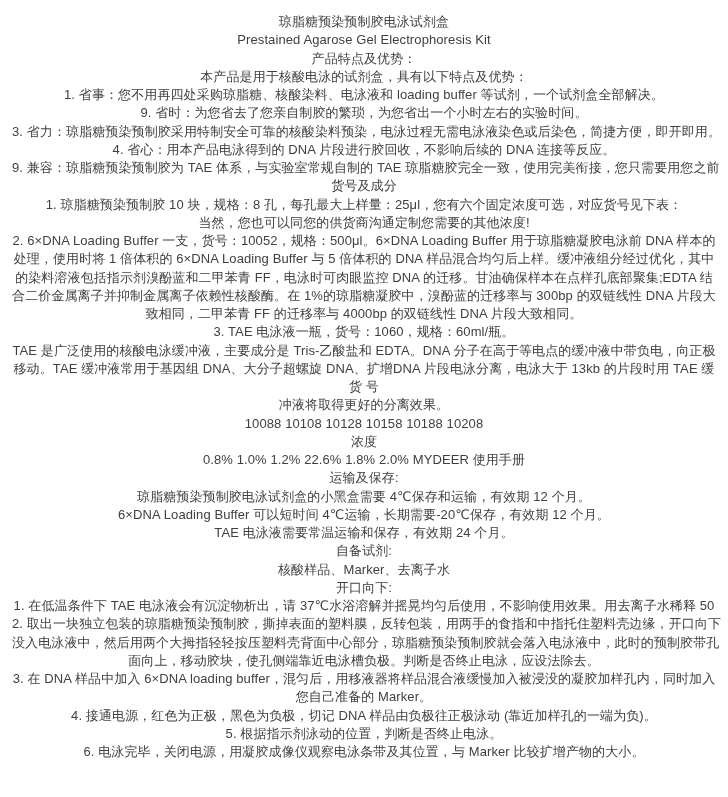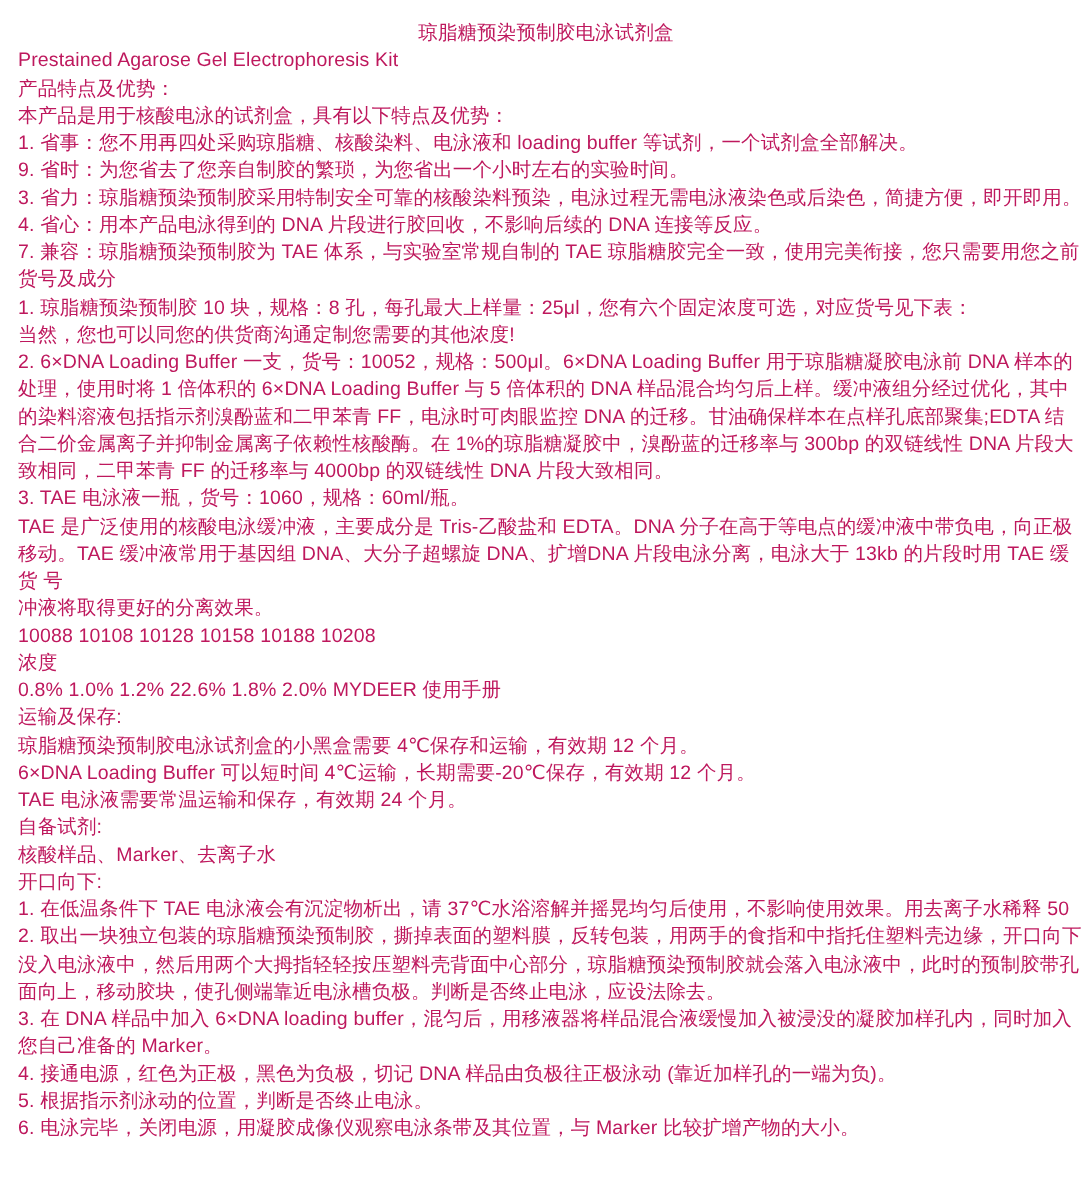--- a/index.html
+++ b/index.html
@@ -8,48 +8,49 @@
     background: #ffffff;
   }
   .doc {
     position: relative;
     width: 728px;
     height: 797px;
     box-sizing: border-box;
     padding: 13px 12px 0 12px;
     overflow: hidden;
     background: #ffffff;
-    color: #be185d;
+    color: #404040;
     font-family: "Liberation Sans", "DejaVu Sans", sans-serif;
     font-size: 13px;
   }
   .line {
     height: 18.25px;
     line-height: 18.25px;
     white-space: nowrap;
     letter-spacing: 0.1px;
+    text-align: center;
   }
   .line.center {
     text-align: center;
   }
 </style>
 </head>
 <body>
 
 <div class="doc">
   <div>
       <div class="line center">琼脂糖预染预制胶电泳试剂盒</div>
       <div class="line">Prestained Agarose Gel Electrophoresis Kit</div>
       <div class="line">产品特点及优势：</div>
       <div class="line">本产品是用于核酸电泳的试剂盒，具有以下特点及优势：</div>
       <div class="line">1. 省事：您不用再四处采购琼脂糖、核酸染料、电泳液和 loading buffer 等试剂，一个试剂盒全部解决。</div>
       <div class="line">9. 省时：为您省去了您亲自制胶的繁琐，为您省出一个小时左右的实验时间。</div>
       <div class="line">3. 省力：琼脂糖预染预制胶采用特制安全可靠的核酸染料预染，电泳过程无需电泳液染色或后染色，简捷方便，即开即用。</div>
       <div class="line">4. 省心：用本产品电泳得到的 DNA 片段进行胶回收，不影响后续的 DNA 连接等反应。</div>
-      <div class="line">7. 兼容：琼脂糖预染预制胶为 TAE 体系，与实验室常规自制的 TAE 琼脂糖胶完全一致，使用完美衔接，您只需要用您之前</div>
+      <div class="line">9. 兼容：琼脂糖预染预制胶为 TAE 体系，与实验室常规自制的 TAE 琼脂糖胶完全一致，使用完美衔接，您只需要用您之前</div>
       <div class="line">货号及成分</div>
       <div class="line">1. 琼脂糖预染预制胶 10 块，规格：8 孔，每孔最大上样量：25μl，您有六个固定浓度可选，对应货号见下表：</div>
       <div class="line">当然，您也可以同您的供货商沟通定制您需要的其他浓度!</div>
       <div class="line">2. 6×DNA Loading Buffer 一支，货号：10052，规格：500μl。6×DNA Loading Buffer 用于琼脂糖凝胶电泳前 DNA 样本的</div>
       <div class="line">处理，使用时将 1 倍体积的 6×DNA Loading Buffer 与 5 倍体积的 DNA 样品混合均匀后上样。缓冲液组分经过优化，其中</div>
       <div class="line">的染料溶液包括指示剂溴酚蓝和二甲苯青 FF，电泳时可肉眼监控 DNA 的迁移。甘油确保样本在点样孔底部聚集;EDTA 结</div>
       <div class="line">合二价金属离子并抑制金属离子依赖性核酸酶。在 1%的琼脂糖凝胶中，溴酚蓝的迁移率与 300bp 的双链线性 DNA 片段大</div>
       <div class="line">致相同，二甲苯青 FF 的迁移率与 4000bp 的双链线性 DNA 片段大致相同。</div>
       <div class="line">3. TAE 电泳液一瓶，货号：1060，规格：60ml/瓶。</div>
       <div class="line">TAE 是广泛使用的核酸电泳缓冲液，主要成分是 Tris-乙酸盐和 EDTA。DNA 分子在高于等电点的缓冲液中带负电，向正极</div>

